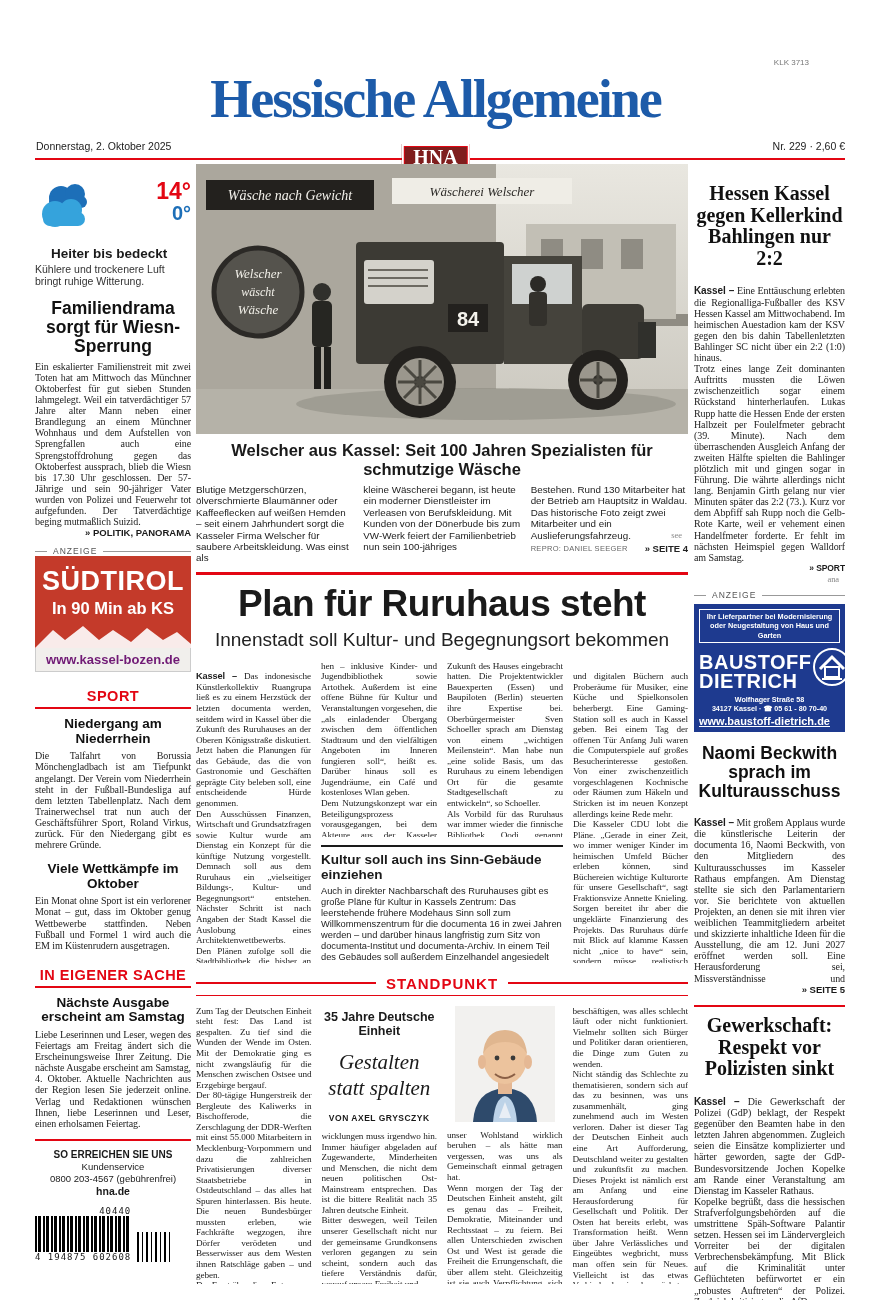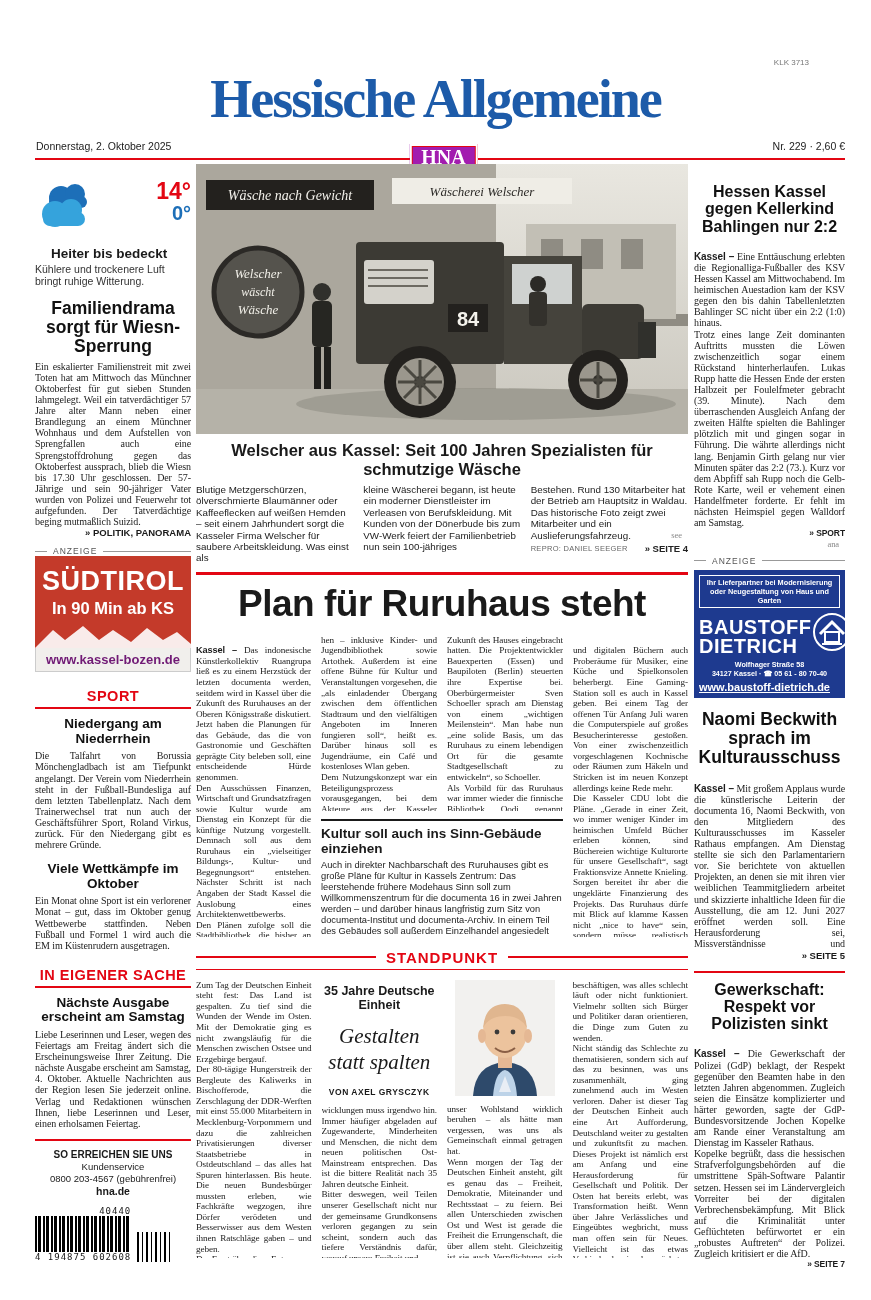--- a/index.html
+++ b/index.html
@@ -8,30 +8,30 @@
 
   
   .klk { position:absolute; right:62px; top:58px; font-size:8px; color:#777; }
   .masthead { position:absolute; left:0; top:68px; width:100%; text-align:center;
               font-family:"Liberation Serif", serif; font-weight:bold; font-size:54px;
               letter-spacing:-2px; color:#1d5ba9; }
   .mast-rule { position:absolute; left:35px; right:26px; top:158px; border-top:2px solid #e30613; }
   .edition-date { position:absolute; left:36px; top:140px; font-size:10.5px; color:#222; }
   .issue-info { position:absolute; right:26px; top:140px; font-size:10.5px; color:#222; }
   .hna-box { position:absolute; left:50%; transform:translateX(-50%); top:144px;
-             background:#a21caf; color:#fff; font-family:"Liberation Serif", serif; font-weight:bold;
-             font-size:20px; padding:2px 12px; box-shadow:inset 0 0 0 2px #fff, inset 0 0 0 3px #e30613;margin-left:8px; }
+             background:#7f1d1d; color:#fff; font-family:"Liberation Serif", serif; font-weight:bold;
+             font-size:20px; padding:2px 12px; box-shadow:inset 0 0 0 2px #fff, inset 0 0 0 3px #e30613; }
 
   
   .col-left  { position:absolute; left:35px;  top:180px; width:156px; }
   .col-mid   { position:absolute; left:196px; top:164px; width:492px; }
   .col-right { position:absolute; left:694px; top:183px; width:151px; }
 
   .hl { font-weight:bold; text-align:center; line-height:1.08; color:#111; }
-  .hl-17 { font-size:17.5px; } .hl-18 { font-size:16px; } .hl-13 { font-size:13.5px; }
+  .hl-17 { font-size:17.5px; } .hl-18 { font-size:20px;font-family:Liberation Serif, serif; } .hl-13 { font-size:13.5px; }
   .body-s { font-family:"Liberation Serif", serif; font-size:10px; line-height:11.1px;
             text-align:justify; white-space:pre-line; letter-spacing:-0.1px; color:#1c1c1c; }
   .body-m { font-family:"Liberation Serif", serif; font-size:9.2px; line-height:10.55px;
             text-align:justify; white-space:pre-line; letter-spacing:-0.1px; color:#1c1c1c; }
   .dl { font-weight:bold; font-family:"Liberation Sans", sans-serif; font-size:9.2px; }
   .dl-s { font-weight:bold; font-family:"Liberation Sans", sans-serif; font-size:10px; }
   .ref { font-weight:bold; font-size:9.5px; text-align:right; }
   .sig { float:right; font-weight:bold; font-size:8.5px; font-family:"Liberation Sans", sans-serif; }
   .ini { float:right; font-size:8.5px; color:#888; font-family:"Liberation Serif", serif; margin-right:6px; }
 
@@ -286,20 +286,21 @@
         <span>Bestehen. Rund 130 Mitarbeiter hat der Betrieb am Hauptsitz in Waldau. Das historische Foto zeigt zwei Mitarbeiter und ein Auslieferungsfahrzeug.</span> <span class="ini">see</span>
         <div class="cap-credit-row">
           <span class="cap-credit">REPRO: DANIEL SEEGER</span>
           <span class="ref">» SEITE 4</span>
         </div>
       </div>
     </div>
     <div class="caption-rule"></div>
 
     <div class="main-hl">Plan für Ruruhaus steht</div>
+    <div class="main-sub">Innenstadt soll Kultur- und Begegnungsort bekommen</div>
 
     <div class="main-cols">
       <div class="mcol body-m">
         <span class="dl">Kassel –</span> <span>Das indonesische Künstlerkollektiv Ruangrupa ließ es zu einem Herzstück der letzten documenta werden, seitdem wird in Kassel über die Zukunft des Ruruhauses an der Oberen Königsstraße diskutiert. Jetzt haben die Planungen für das Gebäude, das die von Gastronomie und Geschäften geprägte City beleben soll, eine entscheidende Hürde genommen.
 Den Ausschüssen Finanzen, Wirtschaft und Grundsatzfragen sowie Kultur wurde am Dienstag ein Konzept für die künftige Nutzung vorgestellt. Demnach soll aus dem Ruruhaus ein „vielseitiger Bildungs-, Kultur- und Begegnungsort“ entstehen. Nächster Schritt ist nach Angaben der Stadt Kassel die Auslobung eines Architektenwettbewerbs.
 Den Plänen zufolge soll die Stadtbibliothek, die bisher an der Ecke Fünffensterstraße/ Obere Königsstraße untergebracht ist, ins Ruruhaus einzie-</span>
       </div>
       <div class="mid-wrap">
         <div class="two-cols">
           <div class="mcol body-m">hen – inklusive Kinder- und Jugendbibliothek sowie Artothek. Außerdem ist eine offene Bühne für Kultur und Veranstaltungen vorgesehen, die „als einladender Übergang zwischen dem öffentlichen Stadtraum und den vielfältigen Angeboten im Inneren fungieren soll“, heißt es. Darüber hinaus soll es Jugendräume, ein Café und kostenloses Wlan geben.

